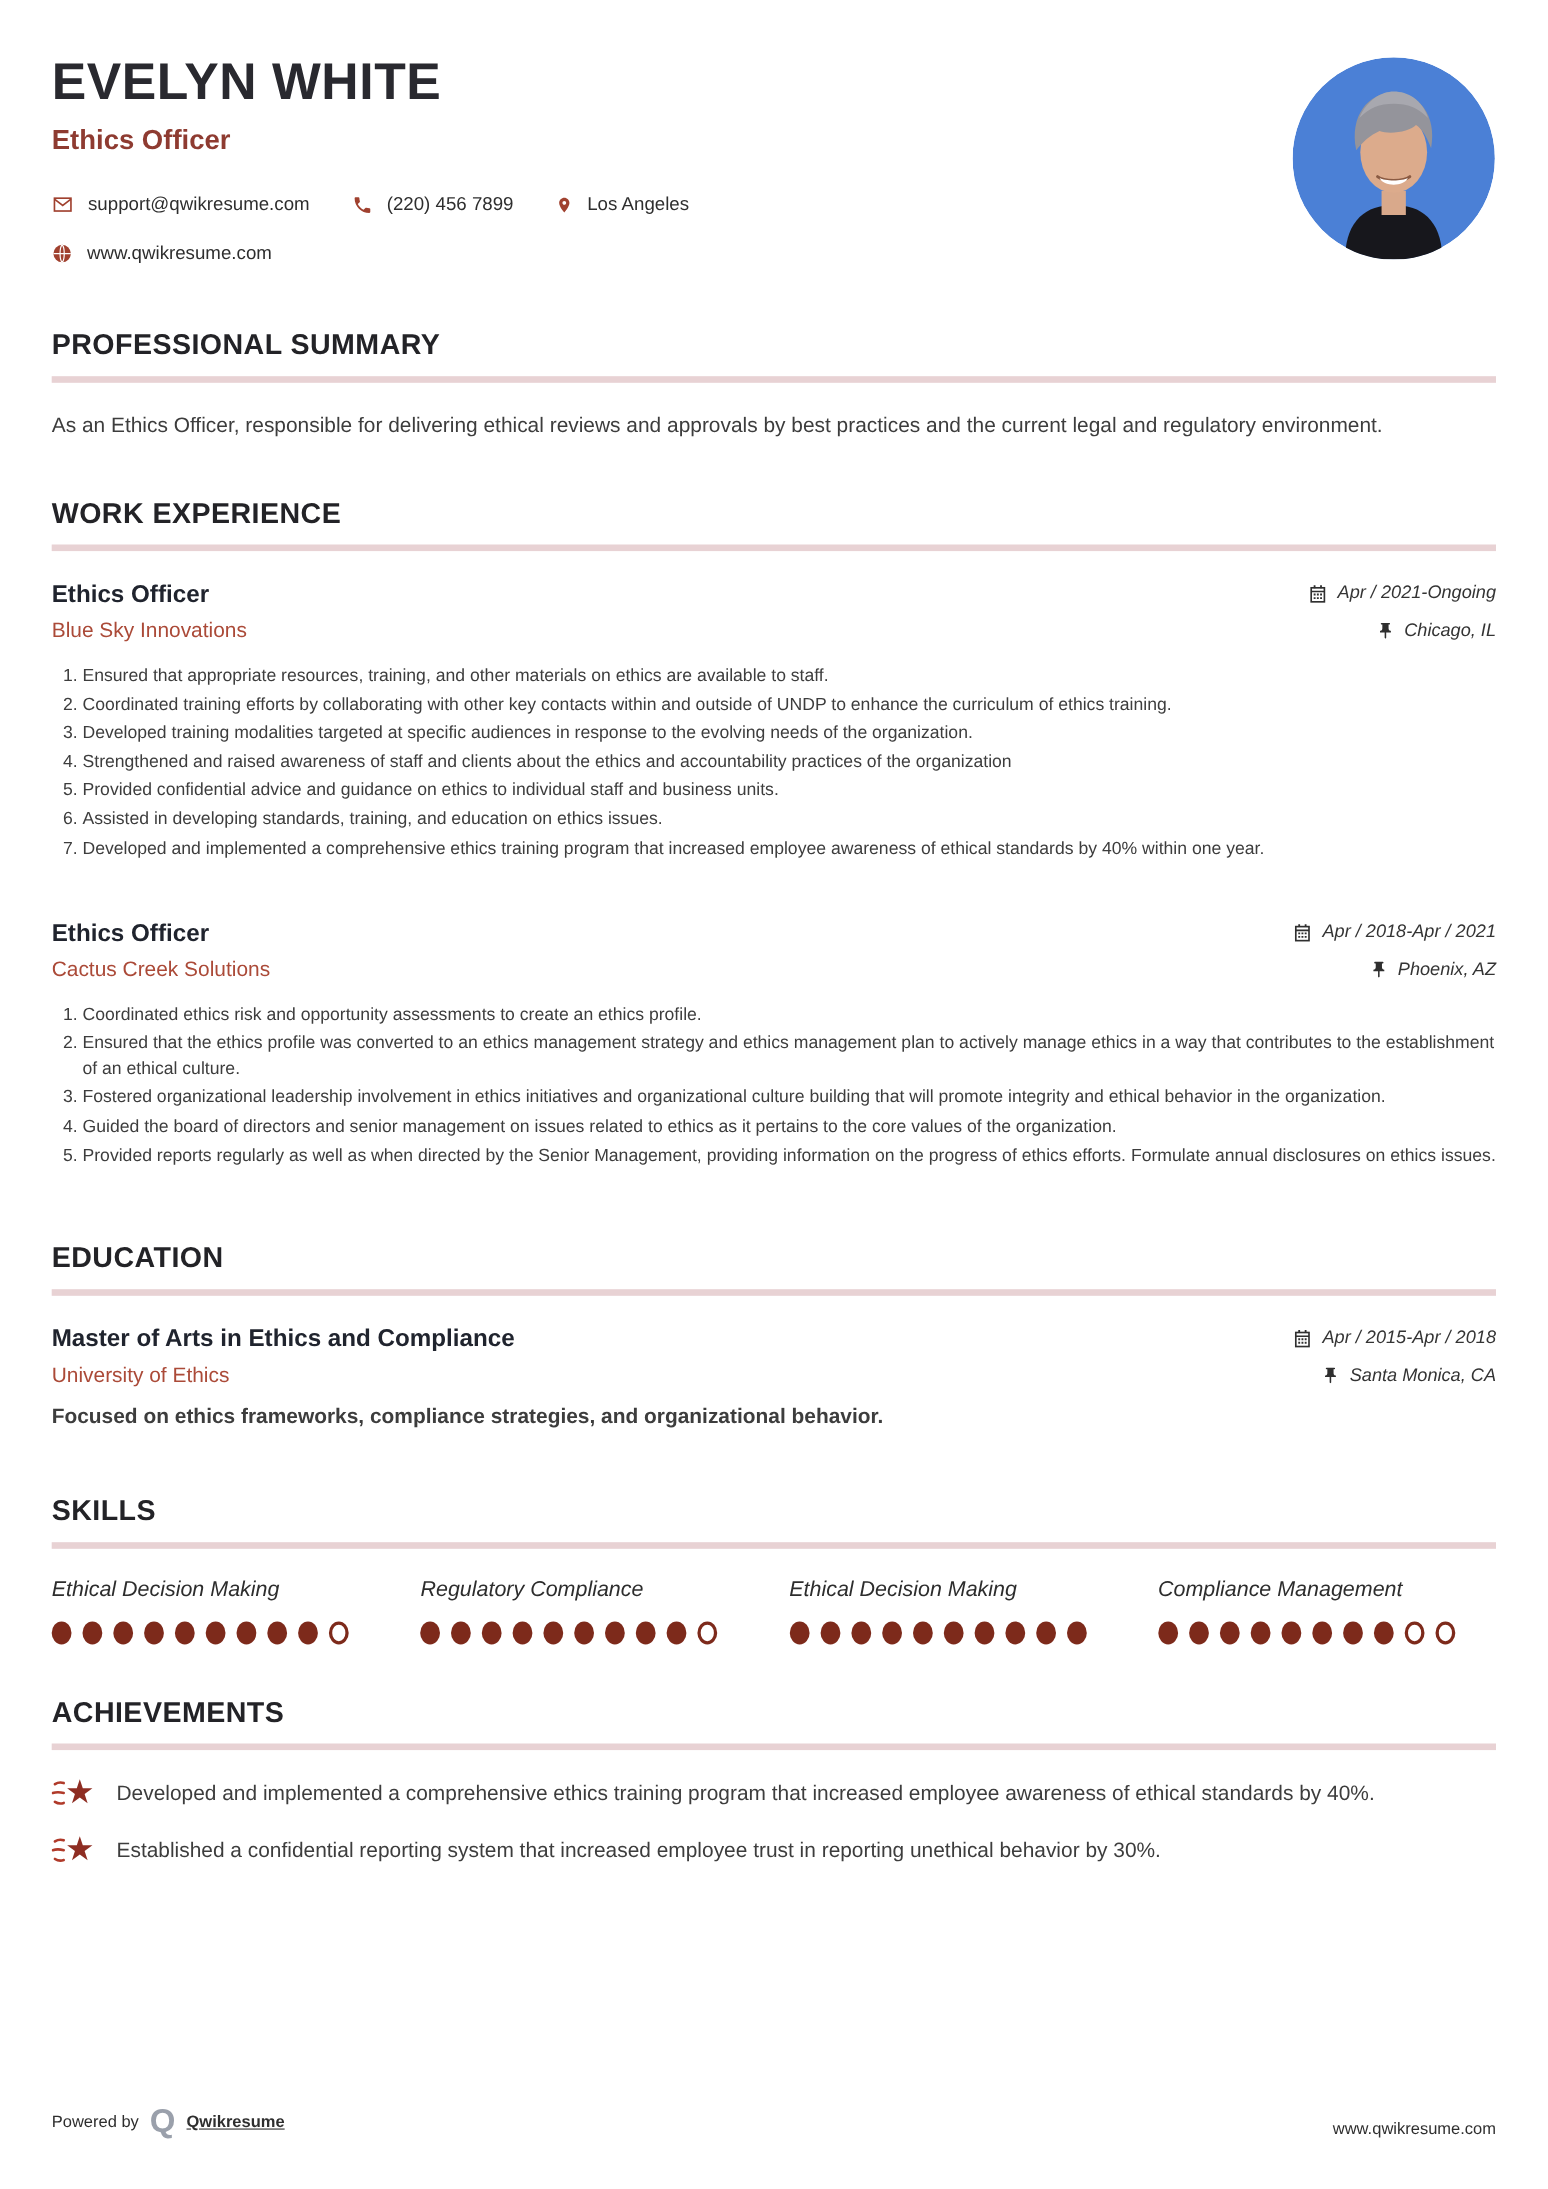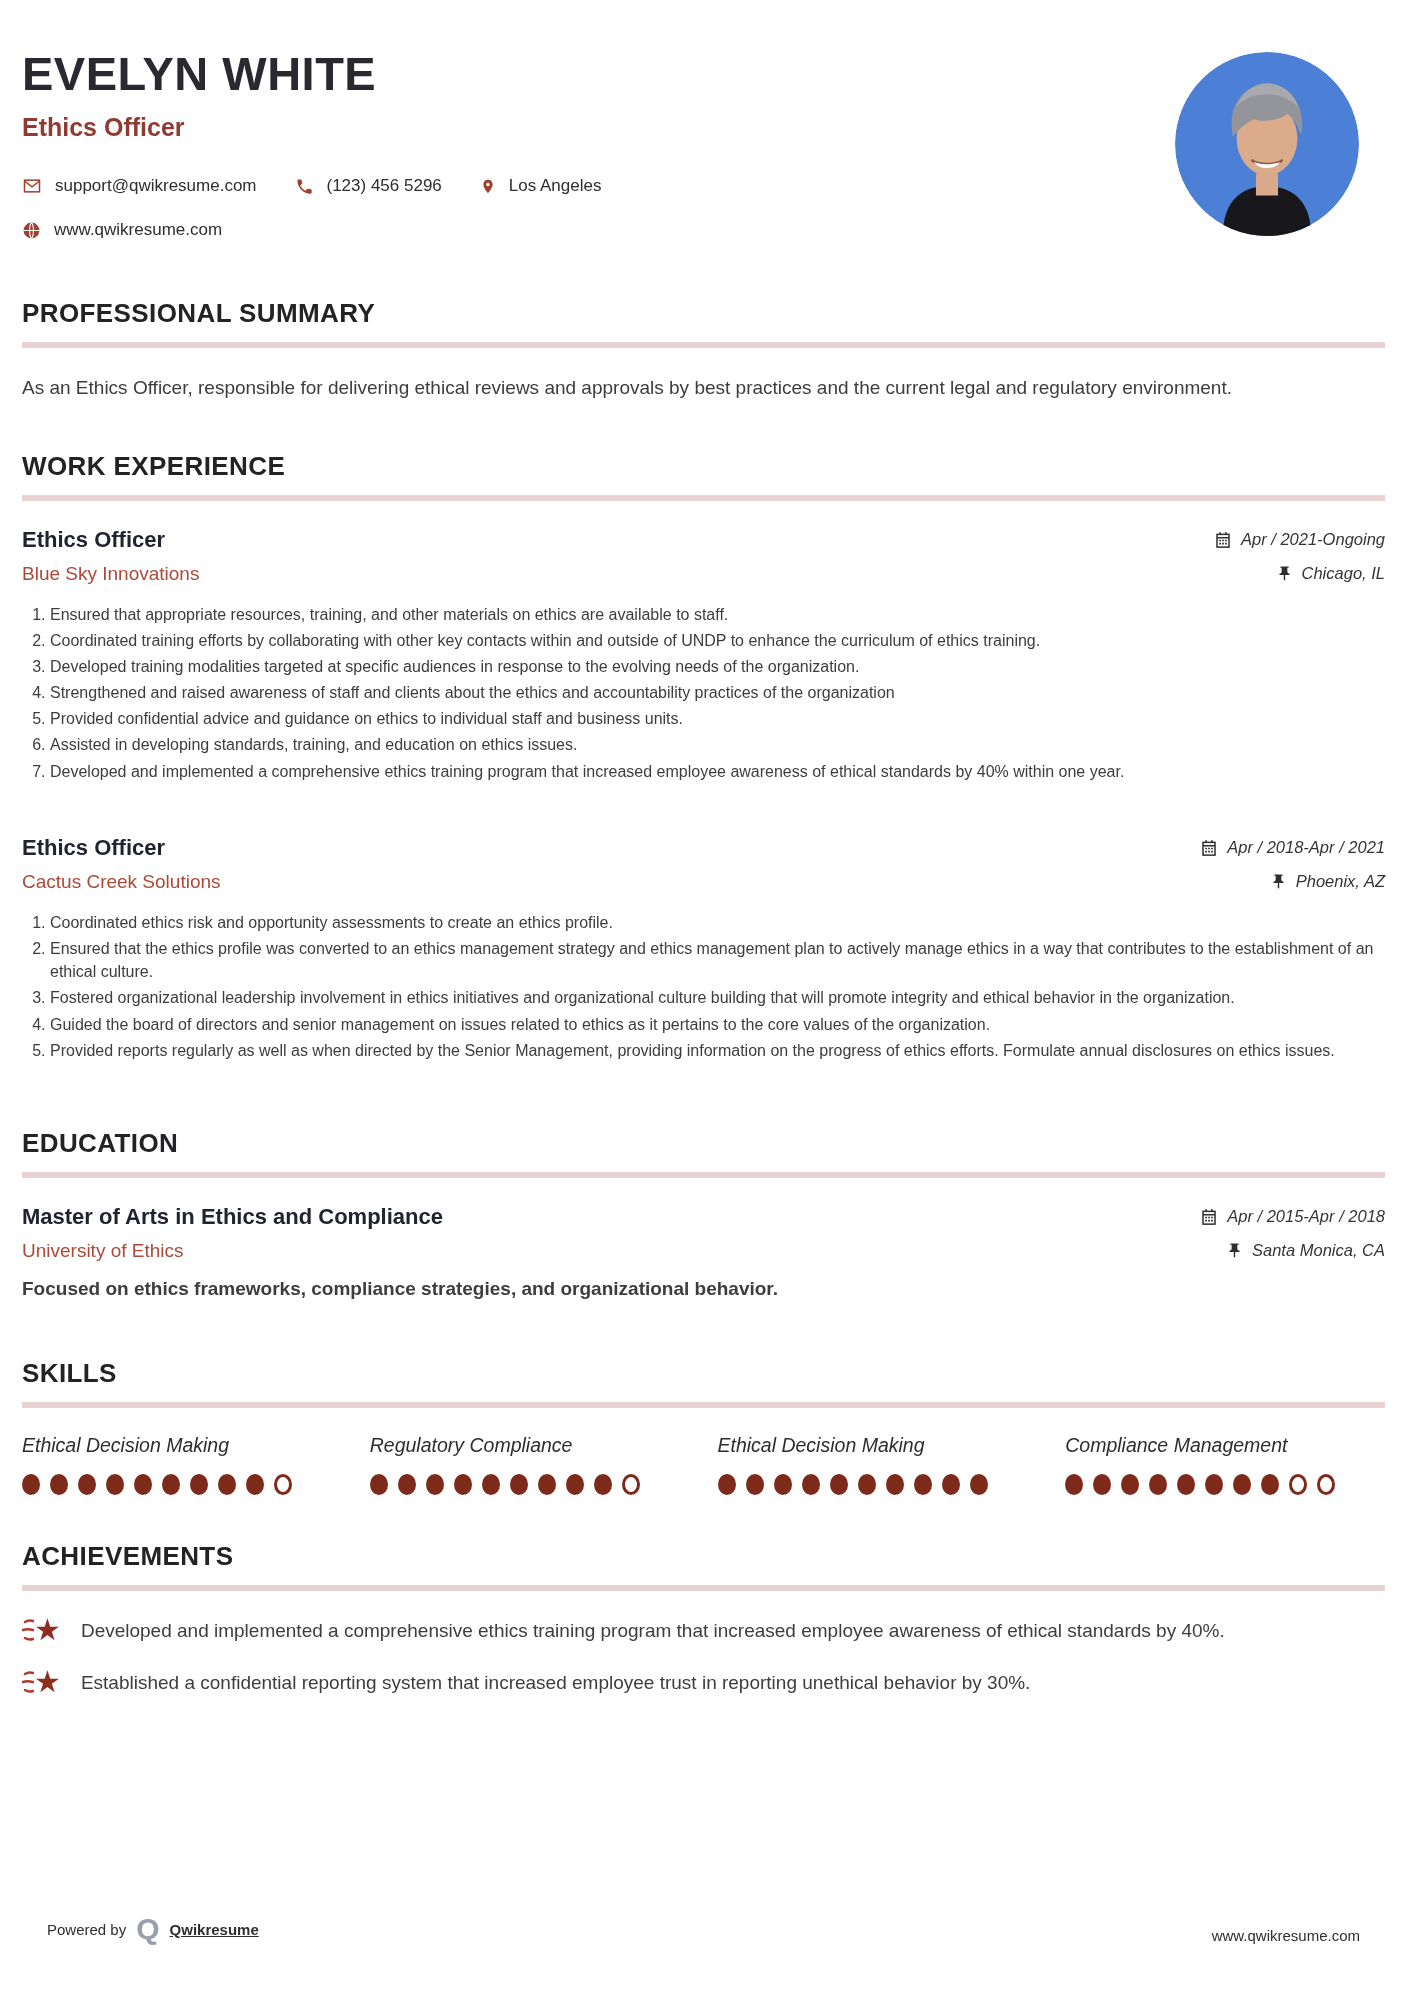--- a/index.html
+++ b/index.html
@@ -1,17 +1,17 @@
 <!DOCTYPE html>
 <html><head>
 <meta charset="utf-8">
 <style>
   * { box-sizing: border-box; }
   body { margin:0; background:#ffffff; font-family:"Liberation Sans", sans-serif; color:#3c3c3c; }
-  .page { width:1407px; height:1990px; position:relative; padding:46px 22px 0; overflow:hidden; background:#fff; }
+  .page { width:1407px; height:1990px; position:relative; padding:46px 47px 0; overflow:hidden; background:#fff; }
 
   
   .name { font-size:47px; font-weight:800; color:#29292f; letter-spacing:.5px; margin:0 0 12px; }
   .job-title-main { font-size:25px; font-weight:700; color:#8e3b31; margin:0 0 34px; }
   .contact-row { display:flex; align-items:center; gap:16px; font-size:17px; color:#2e2e2e; margin-bottom:24px; }
   .contact-item { display:flex; align-items:center; gap:13px; margin-right:22px; }
   .contact-row.second { margin-bottom:58px; }
   .photo { position:absolute; top:52px; right:48px; width:184px; height:184px; border-radius:50%; overflow:hidden; }
 
   
@@ -74,21 +74,21 @@
         <svg viewBox="0 0 24 24" width="20" height="20">
           <rect x="3" y="5" width="18" height="14" fill="none" stroke="#a0412f" stroke-width="1.8"></rect>
           <path fill="none" stroke="#a0412f" stroke-width="1.8" d="M3 6l9 7 9-7"></path>
         </svg>
         <span>support@qwikresume.com</span>
       </span>
       <span class="contact-item">
         <svg viewBox="0 0 24 24" width="19" height="19">
           <path fill="#a0412f" d="M6.62 10.79c1.44 2.83 3.76 5.14 6.59 6.59l2.2-2.2c.27-.27.67-.36 1.02-.24 1.12.37 2.33.57 3.57.57.55 0 1 .45 1 1V20c0 .55-.45 1-1 1-9.39 0-17-7.61-17-17 0-.55.45-1 1-1h3.5c.55 0 1 .45 1 1 0 1.25.2 2.45.57 3.57.11.35.03.74-.25 1.02l-2.2 2.2z"></path>
         </svg>
-        <span>(123) 456 5296</span>
+        <span>(220) 456 7899</span>
       </span>
       <span class="contact-item">
         <svg viewBox="0 0 24 24" width="16" height="19">
           <path fill="#a0412f" d="M12 2C8.13 2 5 5.13 5 9c0 5.25 7 13 7 13s7-7.75 7-13c0-3.87-3.13-7-7-7zm0 9.5c-1.38 0-2.5-1.12-2.5-2.5s1.12-2.5 2.5-2.5 2.5 1.12 2.5 2.5-1.12 2.5-2.5 2.5z"></path>
         </svg>
         <span>Los Angeles</span>
       </span>
     </div>
     <div class="contact-row second">
       <span class="contact-item">

